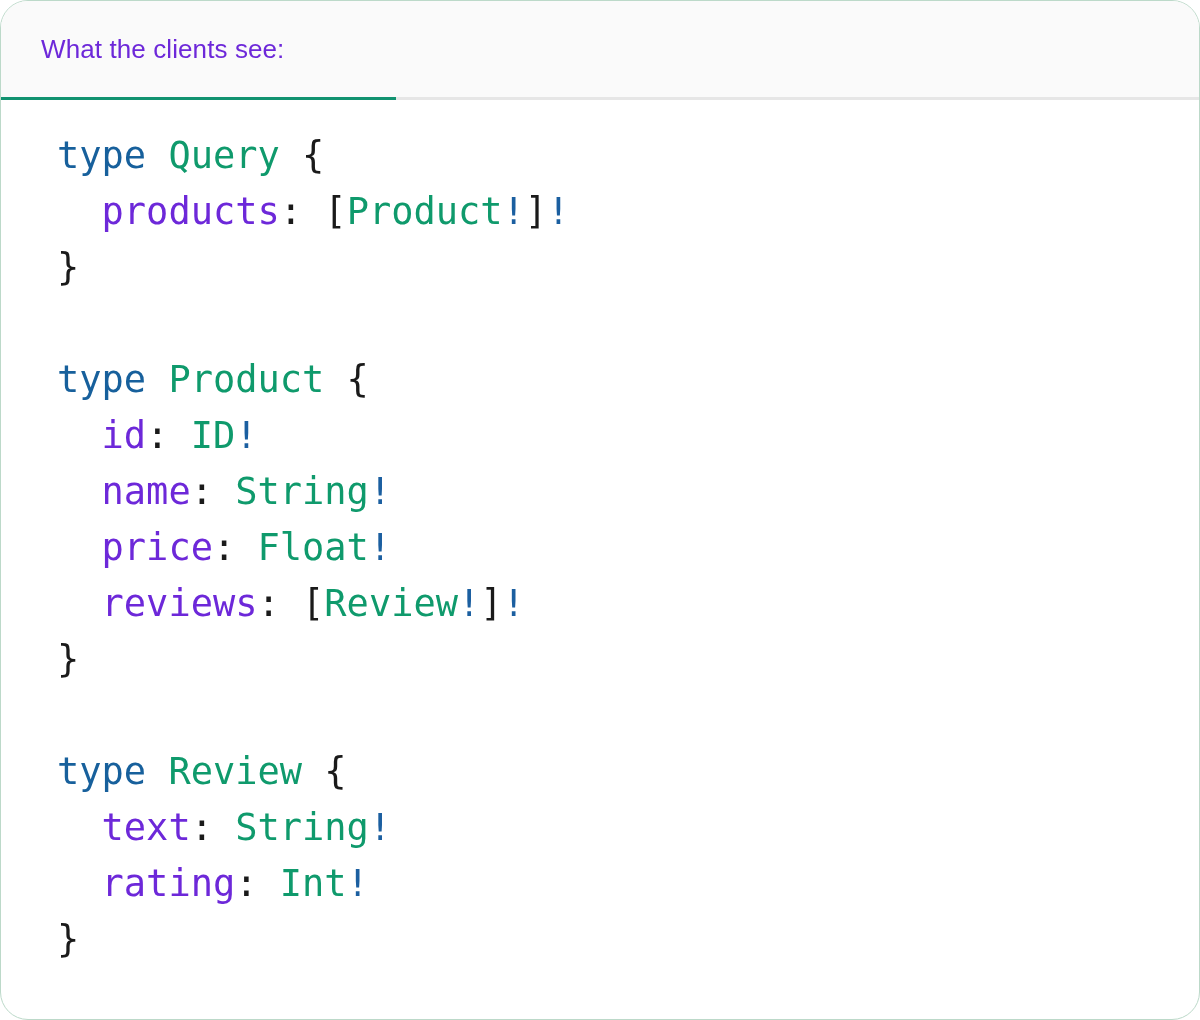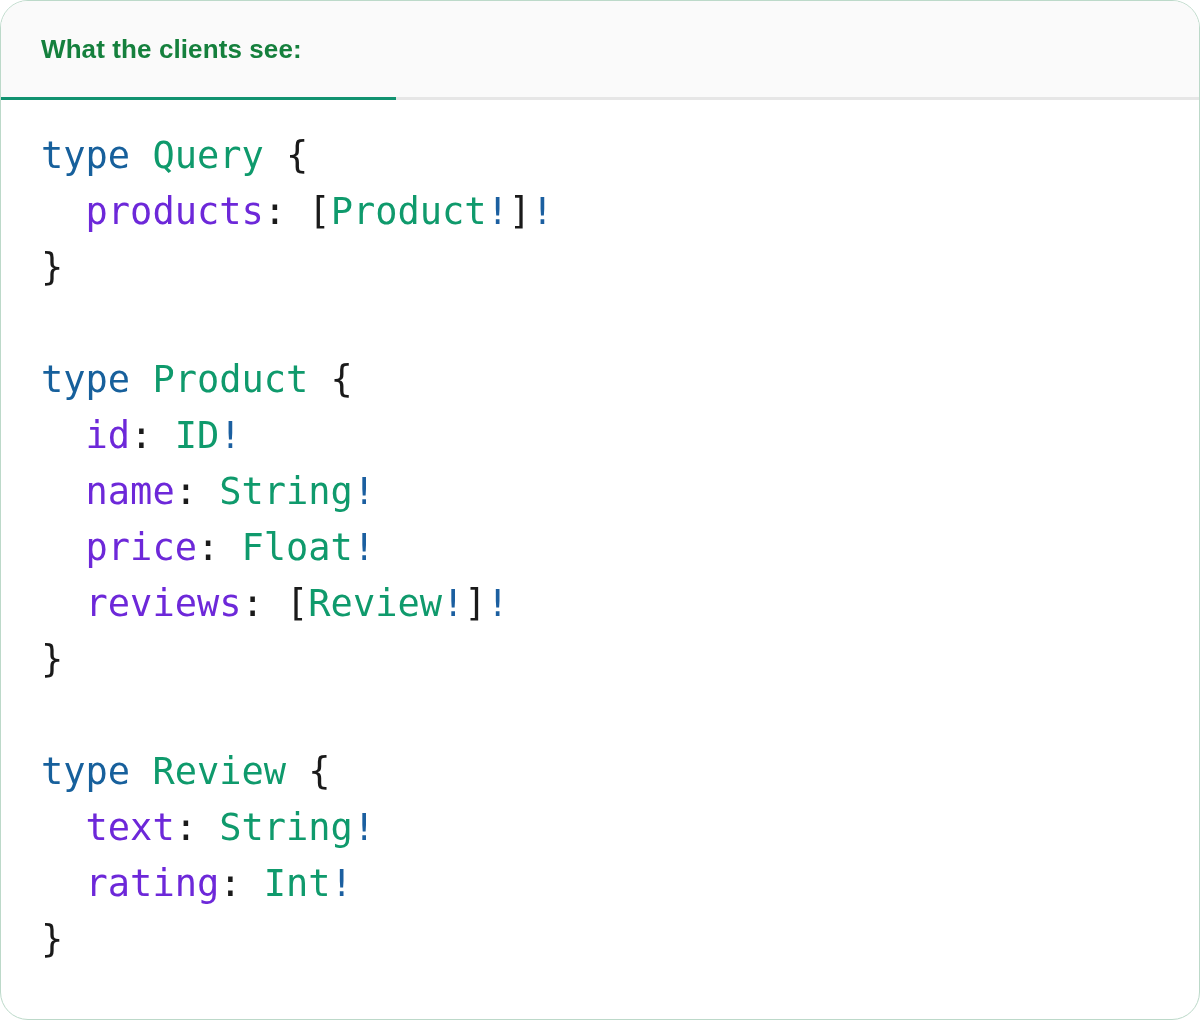--- a/index.html
+++ b/index.html
@@ -44,31 +44,31 @@
     align-items: center;
     padding-left: 40px;
     border-bottom: 3px solid #119270;
     margin-bottom: -3px;
     background: transparent;
   }
 
   .tab-label {
     font-family: "Liberation Sans", sans-serif;
     font-size: 26px;
-    font-weight: 700;
-    color: #15803d;
+    font-weight: 400;
+    color: #6d28d9;
     letter-spacing: 0.1px;
     white-space: nowrap;
   }
 
   
   .code-area {
     position: relative;
     background: #ffffff;
-    padding: 28px 0 0 0;
+    padding: 28px 0 0 16px;
   }
 
   .code-block {
     margin: 0;
     padding: 0 0 0 40px;
     font-family: "DejaVu Sans Mono", "Liberation Mono", monospace;
     font-size: 37px;
     line-height: 56px;
     white-space: pre;
     color: #1a1a1a;

